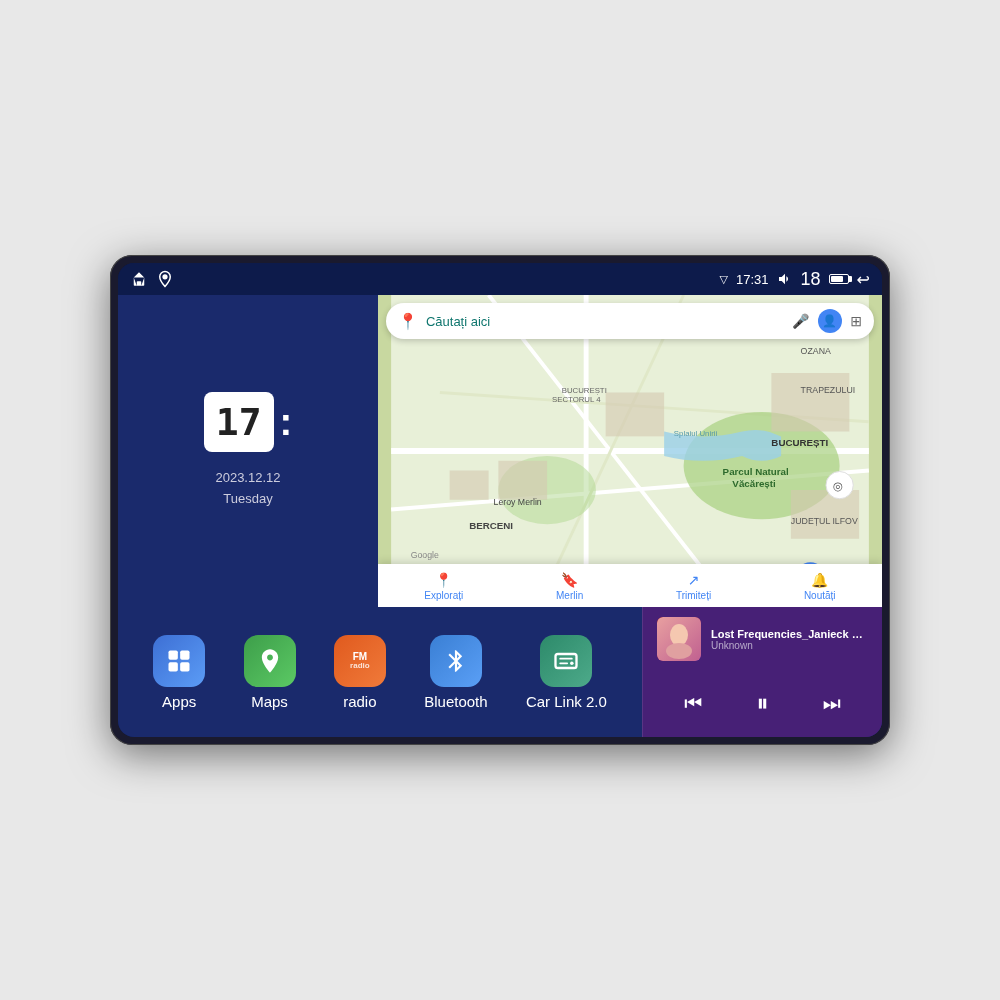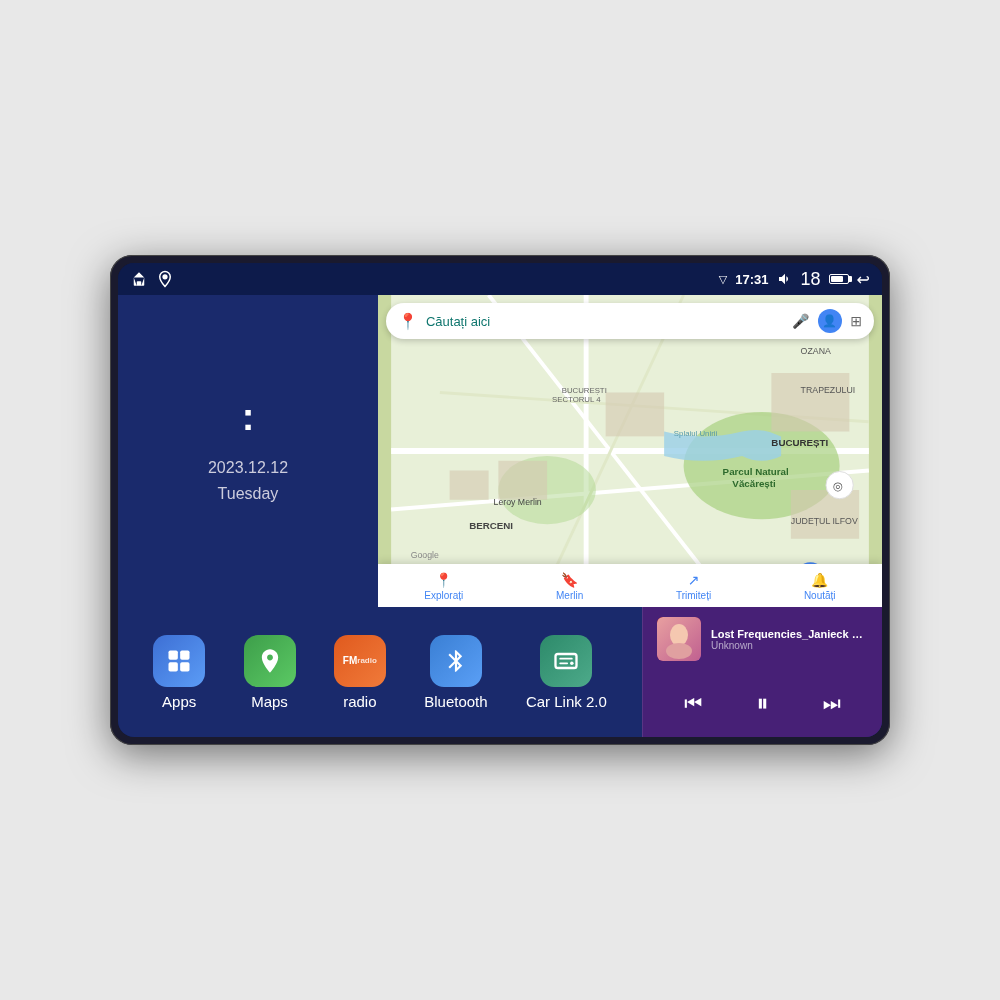--- a/index.html
+++ b/index.html
@@ -105,21 +105,21 @@
     }
 
     .clock-colon {
       color: white;
       font-size: 38px;
       font-weight: 700;
     }
 
     .clock-date {
       color: #ccd;
-      font-size: 16px;
+      font-size: 13px;
       text-align: center;
       line-height: 1.6;
     }
 
     
     .map-panel {
       flex: 1;
       background: #c8d8a0;
       position: relative;
       overflow: hidden;
@@ -348,41 +348,42 @@
         </svg>
 
         <svg width="18" height="18" viewBox="0 0 24 24" fill="none" stroke="white" stroke-width="2">
           <path d="M12 2C8.13 2 5 5.13 5 9c0 5.25 7 13 7 13s7-7.75 7-13c0-3.87-3.13-7-7-7z"></path>
           <circle cx="12" cy="9" r="2.5" fill="white"></circle>
         </svg>
       </div>
       <div class="status-right">
 
         <span>▽</span>
-        <span style="font-size:13px;font-weight:700;color:white;">17:31</span>
+        <span style="font-size:13px;font-weight:400;color:white;">17:31</span>
 
         <svg width="16" height="16" viewBox="0 0 24 24" fill="white">
           <path d="M3 9v6h4l5 5V4L7 9H3zm13.5 3c0-1.77-1.02-3.29-2.5-4.03v8.05c1.48-.73 2.5-2.25 2.5-4.02z"></path>
         </svg>
         <span style="font-size:18px;color:#ffffff;">18</span>
 
         <div class="battery-icon">
           <div class="battery-fill"></div>
         </div>
 
         <span style="color:white;font-size:16px;cursor:pointer;">↩</span>
       </div>
     </div>
 
     <div class="main-content">
 
       <div class="top-section">
 
         <div class="clock-panel">
           <div class="clock-display">
+            <div class="clock-digit">17</div>
             <div class="clock-colon">:</div>
           </div>
           <div class="clock-date">
             <div>2023.12.12</div>
             <div>Tuesday</div>
           </div>
         </div>
 
         <div class="map-panel">
           
@@ -483,21 +484,21 @@
           <div class="app-item">
             <div class="app-icon maps-bg">
               <svg width="28" height="28" viewBox="0 0 24 24" fill="white">
                 <path d="M12 2C8.13 2 5 5.13 5 9c0 5.25 7 13 7 13s7-7.75 7-13c0-3.87-3.13-7-7-7zm0 9.5c-1.38 0-2.5-1.12-2.5-2.5s1.12-2.5 2.5-2.5 2.5 1.12 2.5 2.5-1.12 2.5-2.5 2.5z"></path>
               </svg>
             </div>
             <span class="app-label">Maps</span>
           </div>
 
           <div class="app-item">
-            <div class="app-icon radio-bg" style="font-size:13px;font-weight:bold;color:white;flex-direction:row;gap:0;">
+            <div class="app-icon radio-bg" style="font-size:13px;font-weight:bold;color:white;flex-direction:column;gap:0;">
               <span style="font-size:10px;color:white;font-weight:900;line-height:1.1;">FM</span>
               <span style="font-size:8px;color:rgba(255,255,255,0.8);line-height:1;">radio</span>
             </div>
             <span class="app-label">radio</span>
           </div>
 
           <div class="app-item">
             <div class="app-icon bt-bg">
               <svg width="26" height="26" viewBox="0 0 24 24" fill="white">
                 <path d="M17.71 7.71L12 2h-1v7.59L6.41 5 5 6.41 10.59 12 5 17.59 6.41 19 11 14.41V22h1l5.71-5.71-4.3-4.29 4.3-4.29zM13 5.83l1.88 1.88L13 9.59V5.83zm1.88 10.46L13 18.17v-3.76l1.88 1.88z"></path>

